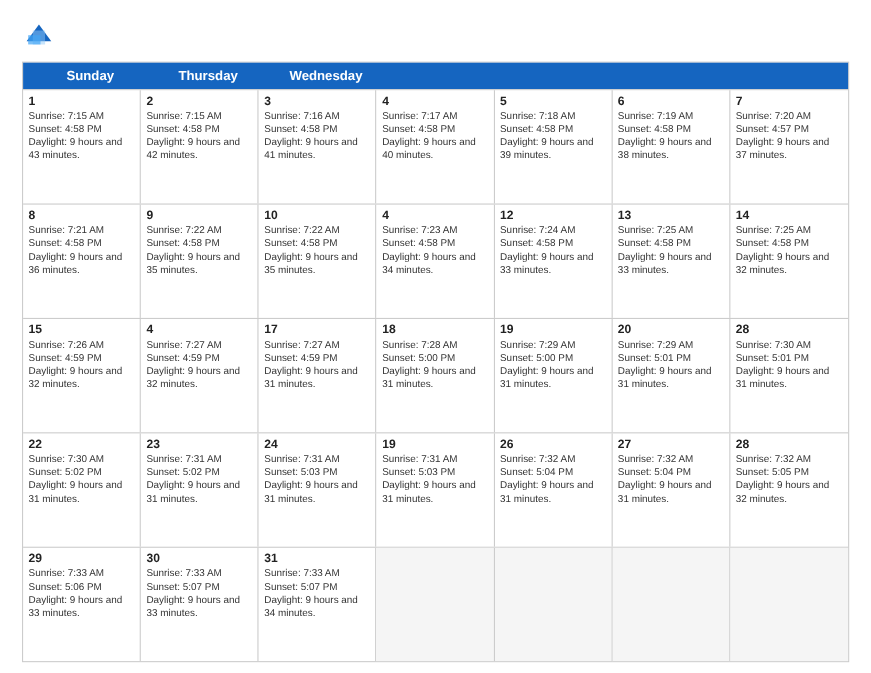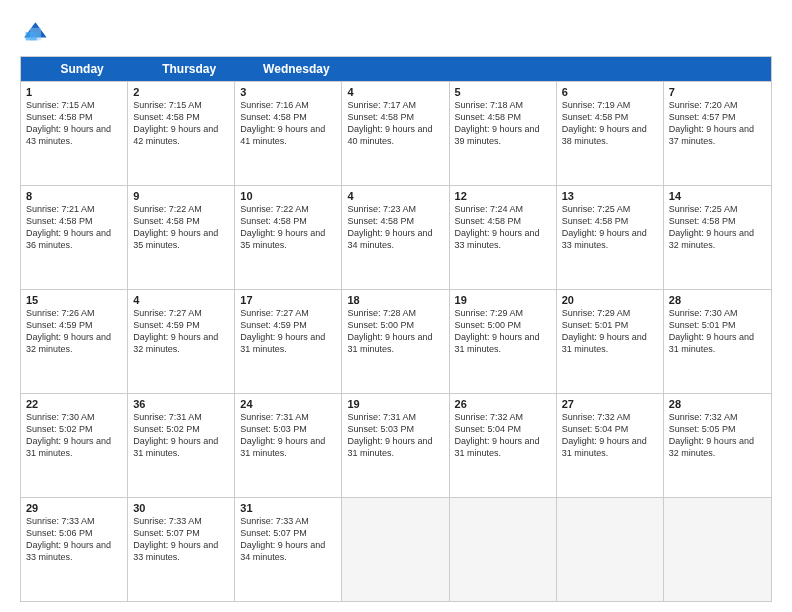--- a/index.html
+++ b/index.html
@@ -226,21 +226,21 @@
             <span class="day-num">28</span>
             <div class="cell-text">Sunrise: 7:30 AM<br>Sunset: 5:01 PM<br>Daylight: 9 hours and 31 minutes.</div>
           </div>
         </div>
         <div class="cal-row">
           <div class="cal-cell">
             <span class="day-num">22</span>
             <div class="cell-text">Sunrise: 7:30 AM<br>Sunset: 5:02 PM<br>Daylight: 9 hours and 31 minutes.</div>
           </div>
           <div class="cal-cell">
-            <span class="day-num">36</span>
+            <span class="day-num">23</span>
             <div class="cell-text">Sunrise: 7:31 AM<br>Sunset: 5:02 PM<br>Daylight: 9 hours and 31 minutes.</div>
           </div>
           <div class="cal-cell">
             <span class="day-num">24</span>
             <div class="cell-text">Sunrise: 7:31 AM<br>Sunset: 5:03 PM<br>Daylight: 9 hours and 31 minutes.</div>
           </div>
           <div class="cal-cell">
             <span class="day-num">19</span>
             <div class="cell-text">Sunrise: 7:31 AM<br>Sunset: 5:03 PM<br>Daylight: 9 hours and 31 minutes.</div>
           </div>

